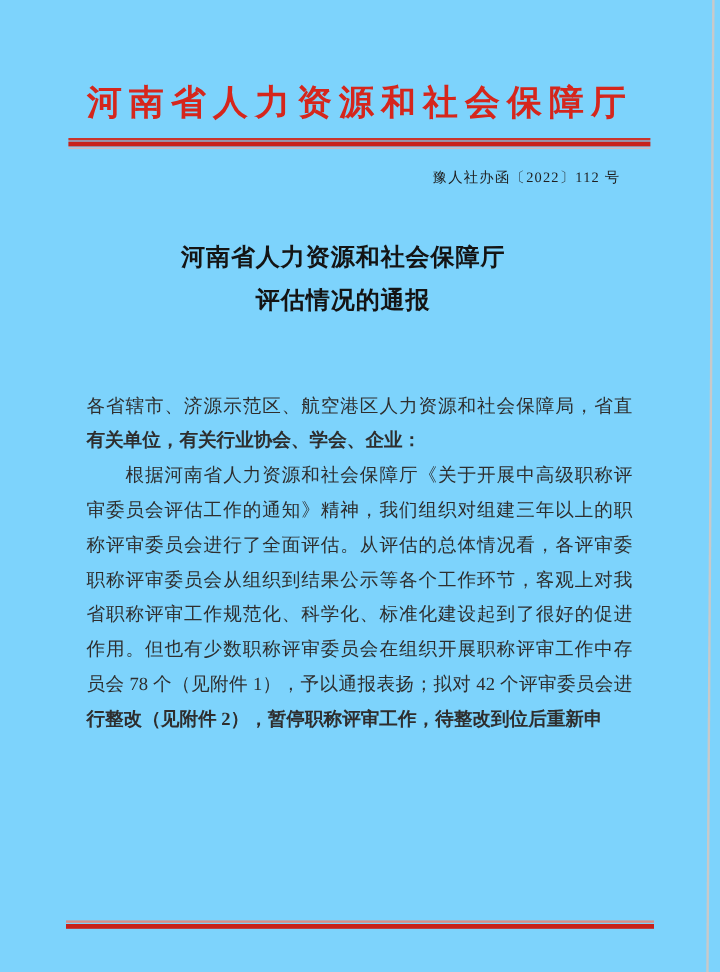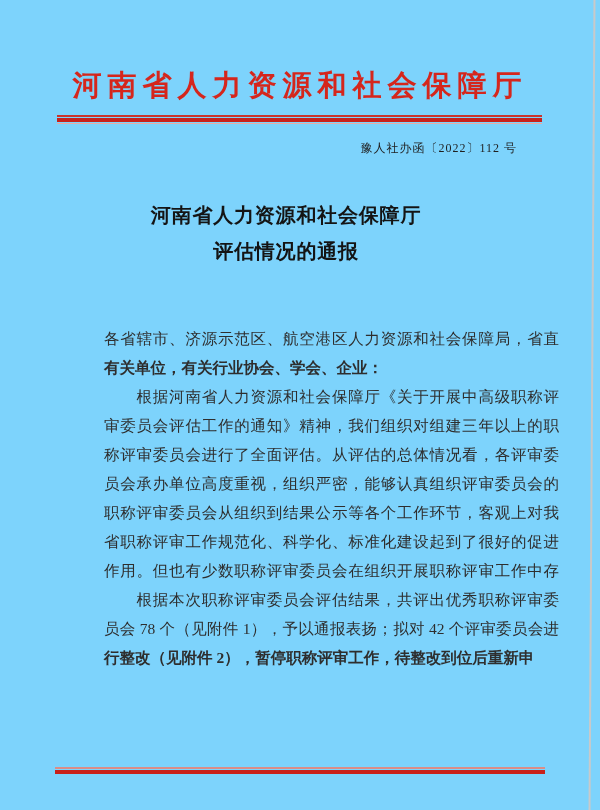--- a/index.html
+++ b/index.html
@@ -76,21 +76,20 @@
   }
   
   .body-block{
     position:absolute;
     top:324px;
     left:72px;
     width:455px;
     font-size:15.5px;
     line-height:29px;
     color:#2e2e2e;
-    margin-left:32px;
   }
   .body-block .line{
     height:29px;
     text-align:justify;
     text-align-last:justify;
     white-space:nowrap;
   }
   .body-block .line.pe{
     text-align:left;
     text-align-last:left;
@@ -130,25 +129,23 @@
     <div>河南省人力资源和社会保障厅</div>
     <div>评估情况的通报</div>
   </div>
 
   <div class="body-block">
     <div class="line">各省辖市、济源示范区、航空港区人力资源和社会保障局，省直</div>
     <div class="line pe">有关单位，有关行业协会、学会、企业：</div>
     <div class="line">　　根据河南省人力资源和社会保障厅《关于开展中高级职称评</div>
     <div class="line">审委员会评估工作的通知》精神，我们组织对组建三年以上的职</div>
     <div class="line">称评审委员会进行了全面评估。从评估的总体情况看，各评审委</div>
-    <div class="line">员会承办单位高度重视，组织严密，能够认真组织评审委员会的</div>
     <div class="line">职称评审委员会从组织到结果公示等各个工作环节，客观上对我</div>
     <div class="line">省职称评审工作规范化、科学化、标准化建设起到了很好的促进</div>
     <div class="line">作用。但也有少数职称评审委员会在组织开展职称评审工作中存</div>
-    <div class="line">　　根据本次职称评审委员会评估结果，共评出优秀职称评审委</div>
     <div class="line">员会 78 个（见附件 1），予以通报表扬；拟对 42 个评审委员会进</div>
     <div class="line pe">行整改（见附件 2），暂停职称评审工作，待整改到位后重新申</div>
   </div>
 
   <div class="rule-bottom">
     <div class="r1"></div>
       <div class="g1"></div>
       <div class="r2"></div>
   </div>
 

